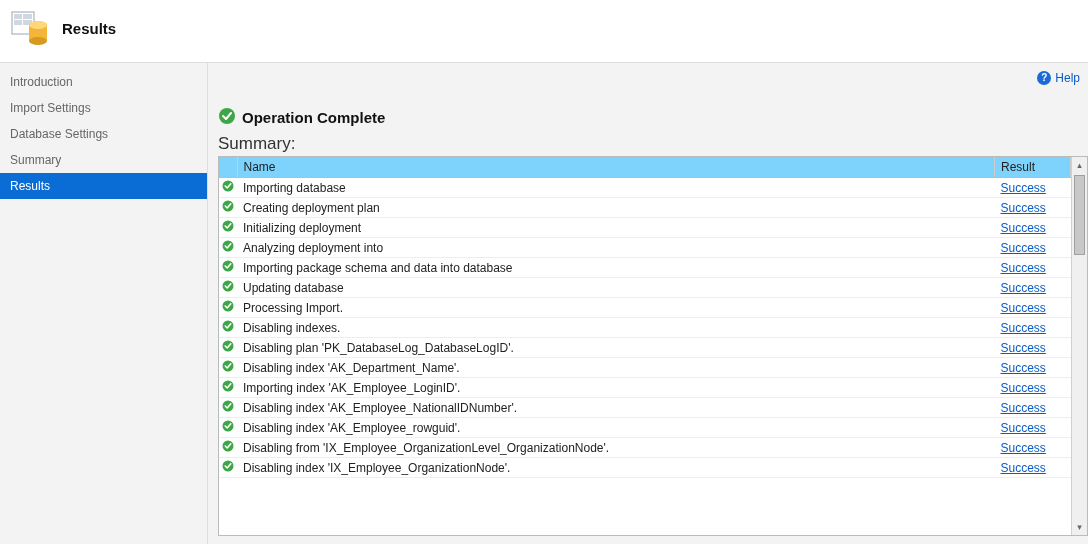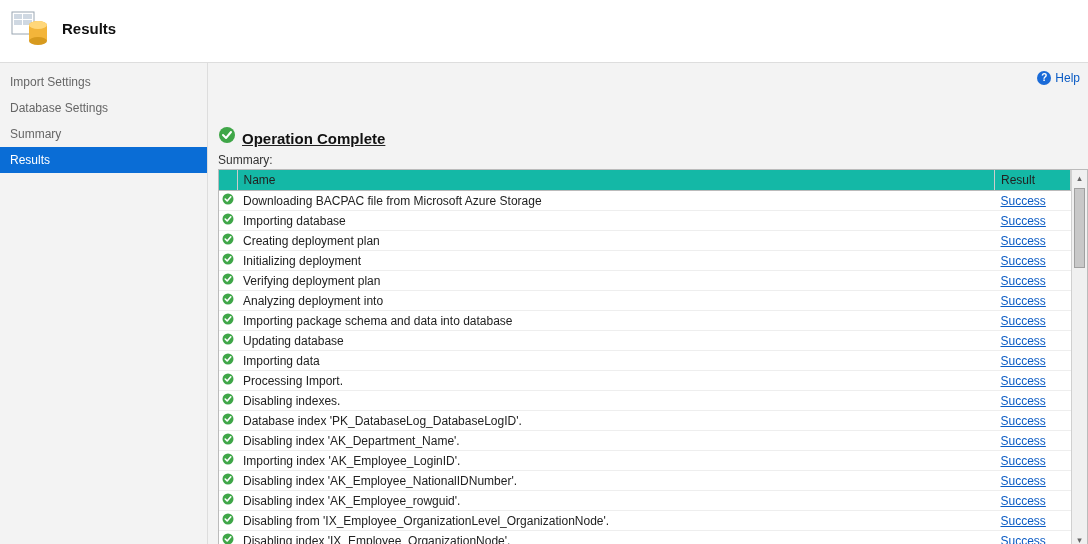--- a/index.html
+++ b/index.html
@@ -67,33 +67,32 @@
     border-radius: 50%;
     background: #1a6bd8;
     color: #fff;
     font-size: 10px;
     line-height: 14px;
     text-align: center;
     font-weight: bold;
   }
   .status-line {
     display: flex;
-    align-items: flex-end;
+    align-items: center;
     gap: 6px;
-    margin-top: 63px;
-    text-decoration: underline;
+    margin-top: 44px;
   }
   .status-title {
     font-size: 15px;
     font-weight: 700;
     color: #111;
   }
   .summary-label {
     margin-top: 6px;
-    font-size: 12px;
+    font-size: 17px;
     color: #333;
   }
   .grid-wrap {
     margin-top: 2px;
     border: 1px solid #bbb;
     background: #fff;
     height: 380px;
     position: relative;
     display: flex;
   }
@@ -103,21 +102,21 @@
     flex: 1;
   }
   table.grid {
     border-collapse: collapse;
     width: 100%;
     table-layout: fixed;
   }
   table.grid th {
     position: sticky;
     top: 0;
-    background: #14b8a6;
+    background: #7dd3fc;
     text-align: left;
     font-weight: 400;
     color: #222;
     padding: 3px 6px;
     border-bottom: 1px solid #bbb;
     border-right: 1px solid #ccc;
     font-size: 12px;
   }
   table.grid th.icon-col { width: 18px; padding:3px 2px;}
   table.grid th.result-col { width: 76px; }
@@ -169,20 +168,21 @@
       <rect x="19" y="17" width="18" height="16" fill="#f3b53a"></rect>
       <ellipse cx="28" cy="33" rx="9" ry="4" fill="#d79a1e"></ellipse>
       <ellipse cx="28" cy="17" rx="9" ry="4" fill="#ffd77a"></ellipse>
     </svg>
   </span>
   <span class="header-title">Results</span>
 </div>
 
 <div class="body">
   <div class="sidebar" id="sidebar">
+      <div class="sidebar-item">Introduction</div>
       <div class="sidebar-item">Import Settings</div>
       <div class="sidebar-item">Database Settings</div>
       <div class="sidebar-item">Summary</div>
       <div class="sidebar-item selected">Results</div>
     </div>
 
   <div class="main">
     <div class="help-link">
       <span class="qmark">?</span>
       <span>Help</span>
@@ -208,28 +208,20 @@
               <th>Name</th>
               <th class="result-col">Result</th>
             </tr>
           </thead>
           <tbody id="grid-body">
               <tr>
                 <td class="icon-cell"><svg class="check-icon" viewBox="0 0 12 12">
                     <circle cx="6" cy="6" r="5.5" fill="#3fa648"></circle>
                     <path d="M3.2 6 L5.2 8 L8.8 3.8" stroke="#fff" stroke-width="1.6" fill="none" stroke-linecap="round" stroke-linejoin="round"></path>
                   </svg></td>
-                <td>Downloading BACPAC file from Microsoft Azure Storage</td>
-                <td class="result-cell"><a>Success</a></td>
-              </tr>
-              <tr>
-                <td class="icon-cell"><svg class="check-icon" viewBox="0 0 12 12">
-                    <circle cx="6" cy="6" r="5.5" fill="#3fa648"></circle>
-                    <path d="M3.2 6 L5.2 8 L8.8 3.8" stroke="#fff" stroke-width="1.6" fill="none" stroke-linecap="round" stroke-linejoin="round"></path>
-                  </svg></td>
                 <td>Importing database</td>
                 <td class="result-cell"><a>Success</a></td>
               </tr>
               <tr>
                 <td class="icon-cell"><svg class="check-icon" viewBox="0 0 12 12">
                     <circle cx="6" cy="6" r="5.5" fill="#3fa648"></circle>
                     <path d="M3.2 6 L5.2 8 L8.8 3.8" stroke="#fff" stroke-width="1.6" fill="none" stroke-linecap="round" stroke-linejoin="round"></path>
                   </svg></td>
                 <td>Creating deployment plan</td>
                 <td class="result-cell"><a>Success</a></td>
@@ -240,28 +232,20 @@
                     <path d="M3.2 6 L5.2 8 L8.8 3.8" stroke="#fff" stroke-width="1.6" fill="none" stroke-linecap="round" stroke-linejoin="round"></path>
                   </svg></td>
                 <td>Initializing deployment</td>
                 <td class="result-cell"><a>Success</a></td>
               </tr>
               <tr>
                 <td class="icon-cell"><svg class="check-icon" viewBox="0 0 12 12">
                     <circle cx="6" cy="6" r="5.5" fill="#3fa648"></circle>
                     <path d="M3.2 6 L5.2 8 L8.8 3.8" stroke="#fff" stroke-width="1.6" fill="none" stroke-linecap="round" stroke-linejoin="round"></path>
                   </svg></td>
-                <td>Verifying deployment plan</td>
-                <td class="result-cell"><a>Success</a></td>
-              </tr>
-              <tr>
-                <td class="icon-cell"><svg class="check-icon" viewBox="0 0 12 12">
-                    <circle cx="6" cy="6" r="5.5" fill="#3fa648"></circle>
-                    <path d="M3.2 6 L5.2 8 L8.8 3.8" stroke="#fff" stroke-width="1.6" fill="none" stroke-linecap="round" stroke-linejoin="round"></path>
-                  </svg></td>
                 <td>Analyzing deployment into</td>
                 <td class="result-cell"><a>Success</a></td>
               </tr>
               <tr>
                 <td class="icon-cell"><svg class="check-icon" viewBox="0 0 12 12">
                     <circle cx="6" cy="6" r="5.5" fill="#3fa648"></circle>
                     <path d="M3.2 6 L5.2 8 L8.8 3.8" stroke="#fff" stroke-width="1.6" fill="none" stroke-linecap="round" stroke-linejoin="round"></path>
                   </svg></td>
                 <td>Importing package schema and data into database</td>
                 <td class="result-cell"><a>Success</a></td>
@@ -272,45 +256,37 @@
                     <path d="M3.2 6 L5.2 8 L8.8 3.8" stroke="#fff" stroke-width="1.6" fill="none" stroke-linecap="round" stroke-linejoin="round"></path>
                   </svg></td>
                 <td>Updating database</td>
                 <td class="result-cell"><a>Success</a></td>
               </tr>
               <tr>
                 <td class="icon-cell"><svg class="check-icon" viewBox="0 0 12 12">
                     <circle cx="6" cy="6" r="5.5" fill="#3fa648"></circle>
                     <path d="M3.2 6 L5.2 8 L8.8 3.8" stroke="#fff" stroke-width="1.6" fill="none" stroke-linecap="round" stroke-linejoin="round"></path>
                   </svg></td>
-                <td>Importing data</td>
-                <td class="result-cell"><a>Success</a></td>
-              </tr>
-              <tr>
-                <td class="icon-cell"><svg class="check-icon" viewBox="0 0 12 12">
-                    <circle cx="6" cy="6" r="5.5" fill="#3fa648"></circle>
-                    <path d="M3.2 6 L5.2 8 L8.8 3.8" stroke="#fff" stroke-width="1.6" fill="none" stroke-linecap="round" stroke-linejoin="round"></path>
-                  </svg></td>
                 <td>Processing Import.</td>
                 <td class="result-cell"><a>Success</a></td>
               </tr>
               <tr>
                 <td class="icon-cell"><svg class="check-icon" viewBox="0 0 12 12">
                     <circle cx="6" cy="6" r="5.5" fill="#3fa648"></circle>
                     <path d="M3.2 6 L5.2 8 L8.8 3.8" stroke="#fff" stroke-width="1.6" fill="none" stroke-linecap="round" stroke-linejoin="round"></path>
                   </svg></td>
                 <td>Disabling indexes.</td>
                 <td class="result-cell"><a>Success</a></td>
               </tr>
               <tr>
                 <td class="icon-cell"><svg class="check-icon" viewBox="0 0 12 12">
                     <circle cx="6" cy="6" r="5.5" fill="#3fa648"></circle>
                     <path d="M3.2 6 L5.2 8 L8.8 3.8" stroke="#fff" stroke-width="1.6" fill="none" stroke-linecap="round" stroke-linejoin="round"></path>
                   </svg></td>
-                <td>Database index 'PK_DatabaseLog_DatabaseLogID'.</td>
+                <td>Disabling plan 'PK_DatabaseLog_DatabaseLogID'.</td>
                 <td class="result-cell"><a>Success</a></td>
               </tr>
               <tr>
                 <td class="icon-cell"><svg class="check-icon" viewBox="0 0 12 12">
                     <circle cx="6" cy="6" r="5.5" fill="#3fa648"></circle>
                     <path d="M3.2 6 L5.2 8 L8.8 3.8" stroke="#fff" stroke-width="1.6" fill="none" stroke-linecap="round" stroke-linejoin="round"></path>
                   </svg></td>
                 <td>Disabling index 'AK_Department_Name'.</td>
                 <td class="result-cell"><a>Success</a></td>
               </tr>

